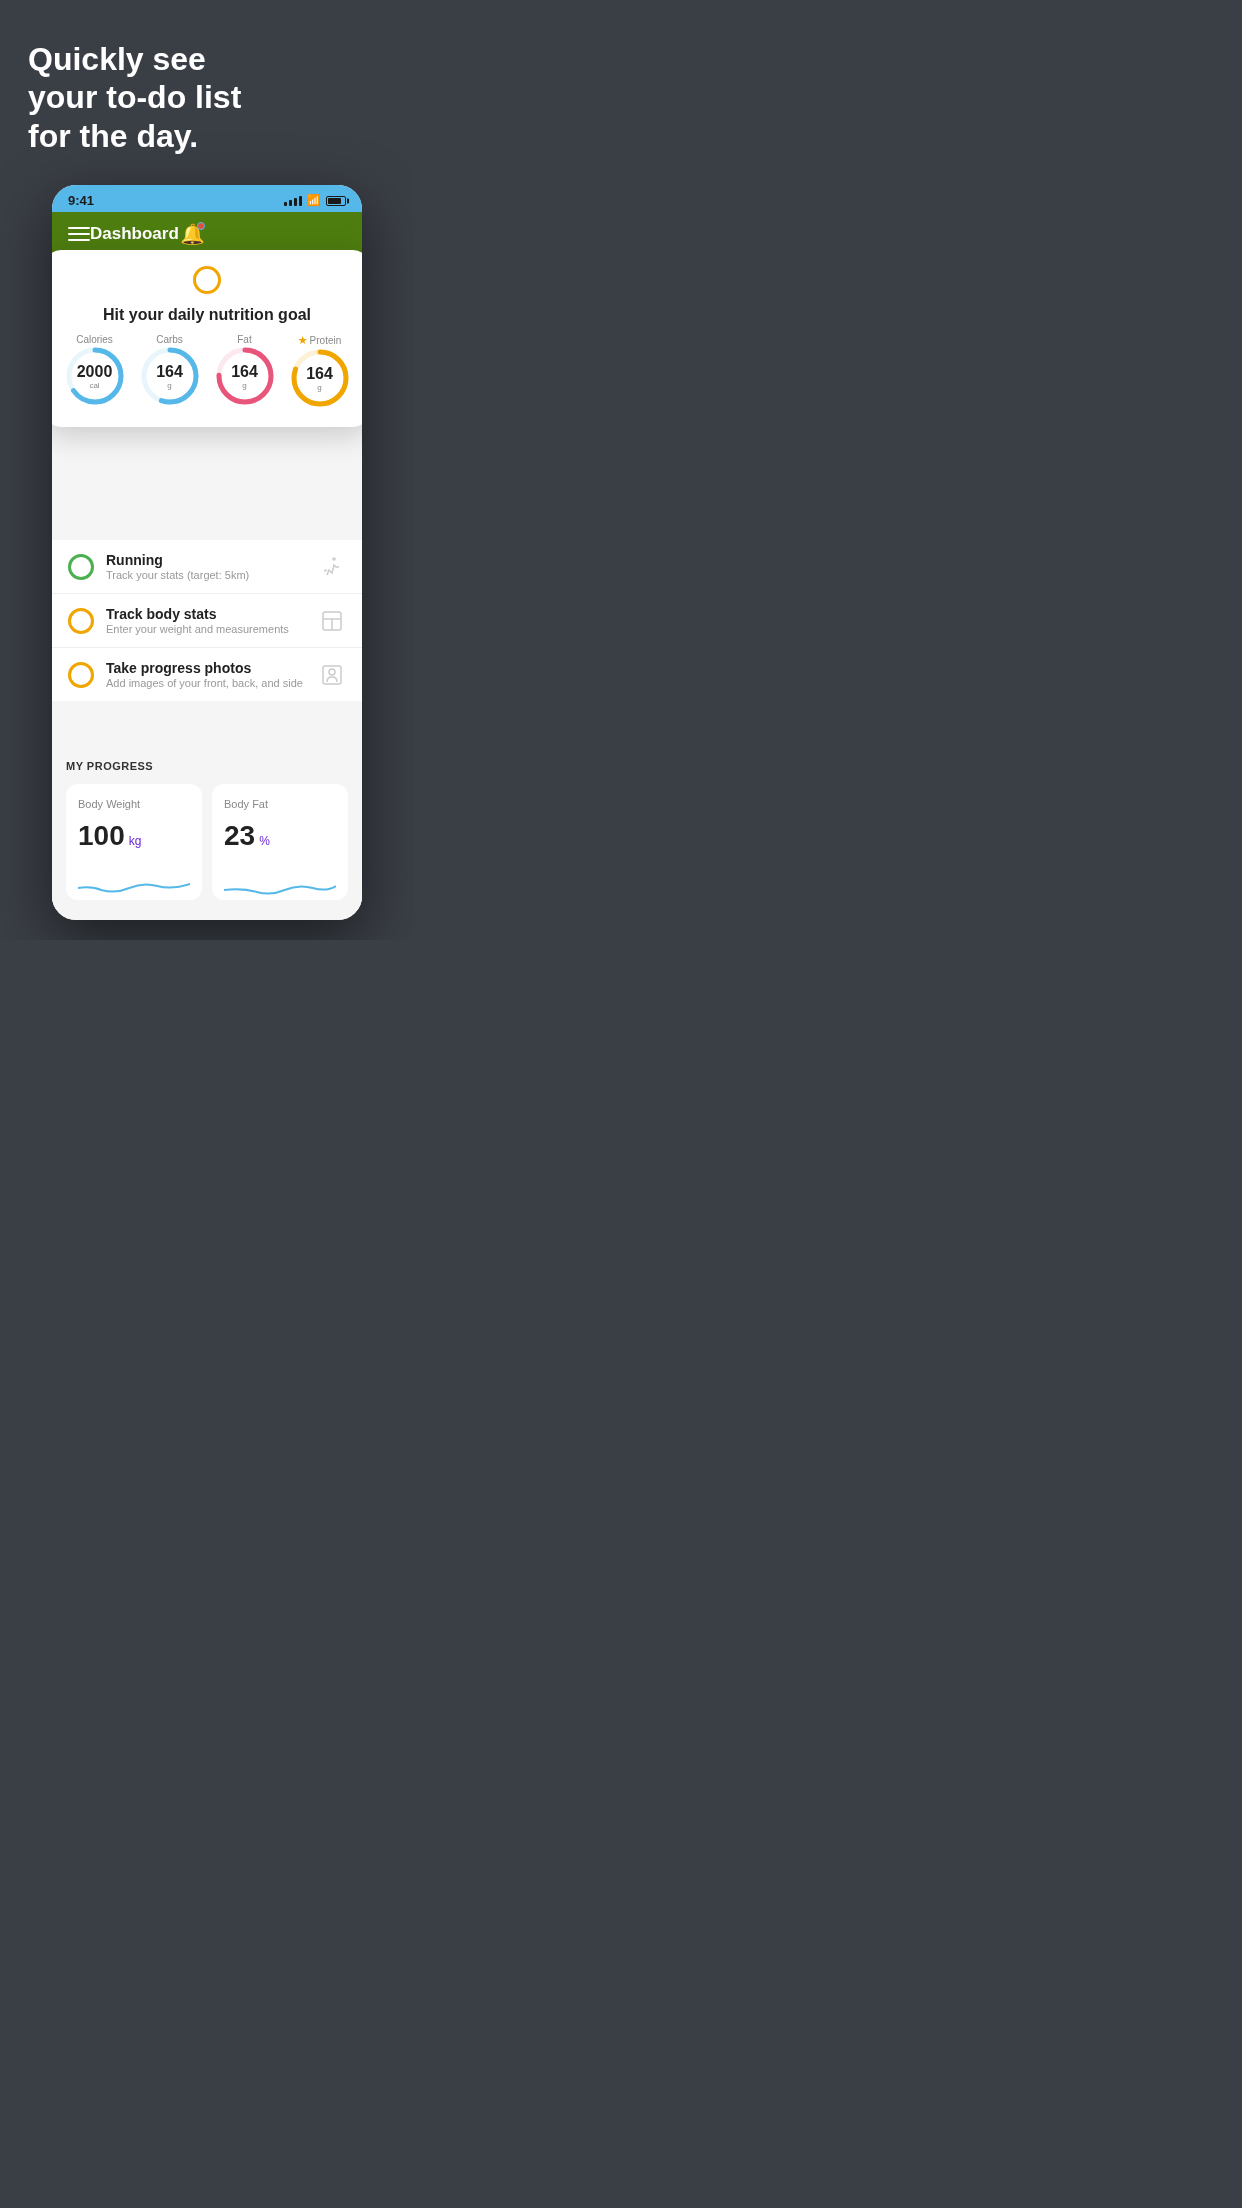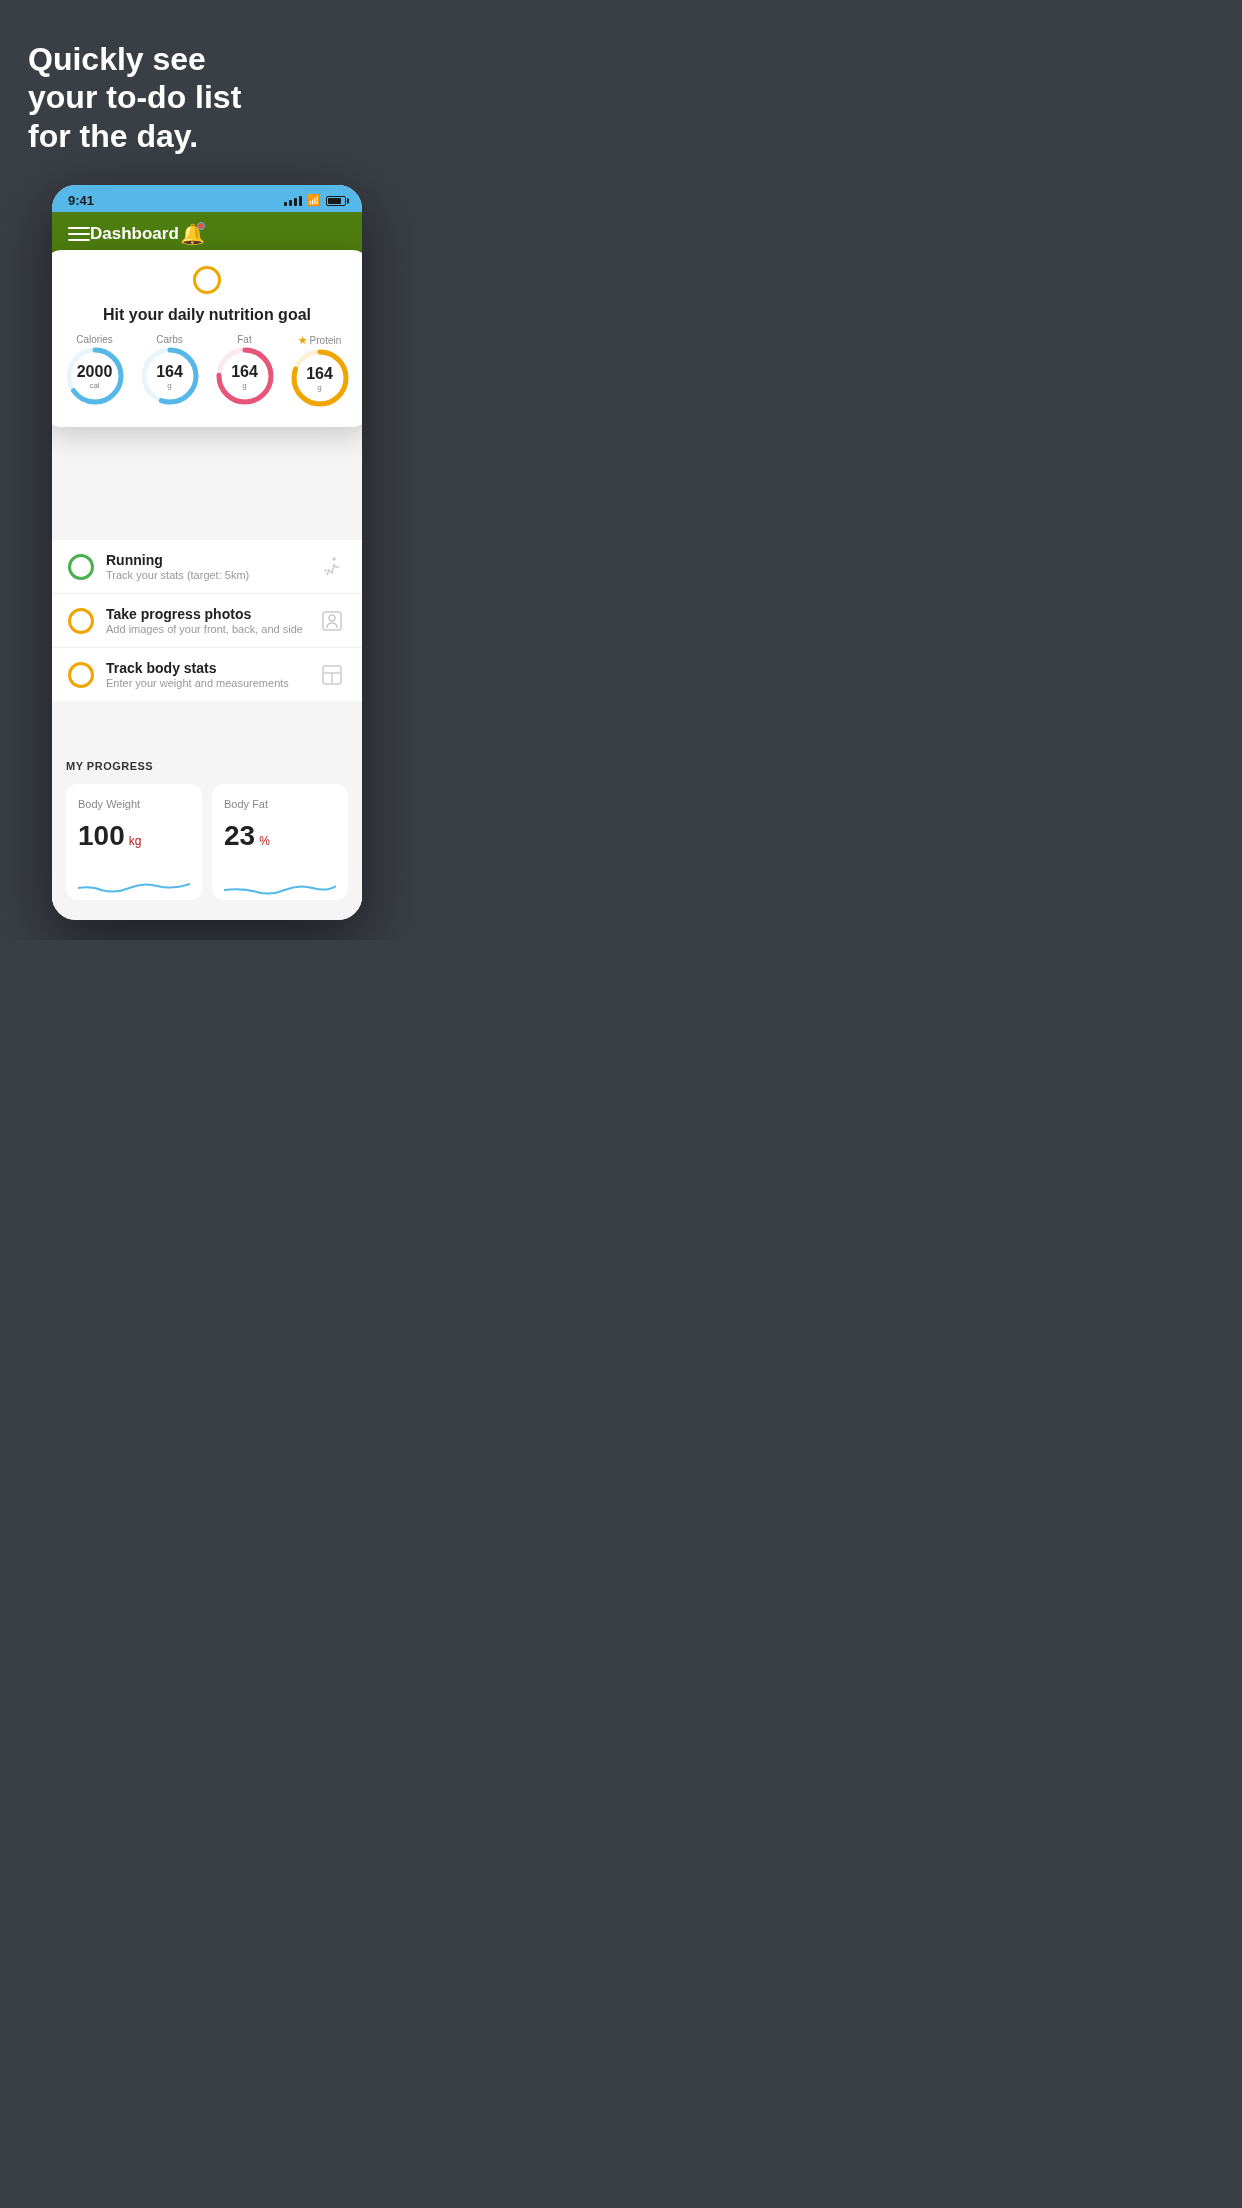--- a/index.html
+++ b/index.html
@@ -339,21 +339,21 @@
       gap: 4px;
       margin-bottom: 16px;
     }
     .progress-value {
       font-size: 28px;
       font-weight: 700;
       color: #222222;
     }
     .progress-unit {
       font-size: 12px;
-      color: #b91c1c;
+      color: #6d28d9;
     }
     .progress-chart {
       height: 32px;
       width: 100%;
       position: relative;
       overflow: hidden;
     }
     .chart-svg {
       width: 100%;
       height: 32px;
@@ -487,46 +487,46 @@
               <path d="M13 4a1 1 0 1 0 2 0 1 1 0 0 0-2 0"></path>
               <path d="M7 20l2-5 3 3 2-8 2 2h3"></path>
               <path d="M4 16l3-1"></path>
             </svg>
           </div>
         </div>
 
         <div class="todo-item">
           <div class="todo-circle orange"></div>
           <div class="todo-info">
+            <div class="todo-title">Track body stats</div>
+            <div class="todo-subtitle">Enter your weight and measurements</div>
+          </div>
+          <div class="todo-icon">
+            <svg width="24" height="24" viewBox="0 0 24 24" fill="none" stroke="#cccccc" stroke-width="1.5">
+              <rect x="3" y="3" width="18" height="18" rx="2"></rect>
+              <line x1="3" y1="10" x2="21" y2="10"></line>
+              <line x1="12" y1="10" x2="12" y2="21"></line>
+            </svg>
+          </div>
+        </div>
+
+        <div class="todo-item">
+          <div class="todo-circle orange"></div>
+          <div class="todo-info">
             <div class="todo-title">Take progress photos</div>
             <div class="todo-subtitle">Add images of your front, back, and side</div>
           </div>
           <div class="todo-icon">
             <svg width="24" height="24" viewBox="0 0 24 24" fill="none" stroke="#cccccc" stroke-width="1.5">
               <rect x="3" y="3" width="18" height="18" rx="2"></rect>
               <circle cx="12" cy="9" r="3"></circle>
               <path d="M7 19c0-3 2-5 5-5s5 2 5 5"></path>
             </svg>
           </div>
         </div>
-
-        <div class="todo-item">
-          <div class="todo-circle orange"></div>
-          <div class="todo-info">
-            <div class="todo-title">Track body stats</div>
-            <div class="todo-subtitle">Enter your weight and measurements</div>
-          </div>
-          <div class="todo-icon">
-            <svg width="24" height="24" viewBox="0 0 24 24" fill="none" stroke="#cccccc" stroke-width="1.5">
-              <rect x="3" y="3" width="18" height="18" rx="2"></rect>
-              <line x1="3" y1="10" x2="21" y2="10"></line>
-              <line x1="12" y1="10" x2="12" y2="21"></line>
-            </svg>
-          </div>
-        </div>
       </div>
 
       <div class="progress-section">
         <div class="progress-title">MY PROGRESS</div>
         <div class="progress-cards">
 
           <div class="progress-card">
             <div class="progress-card-title">Body Weight</div>
             <div class="progress-value-row">
               <span class="progress-value">100</span>

